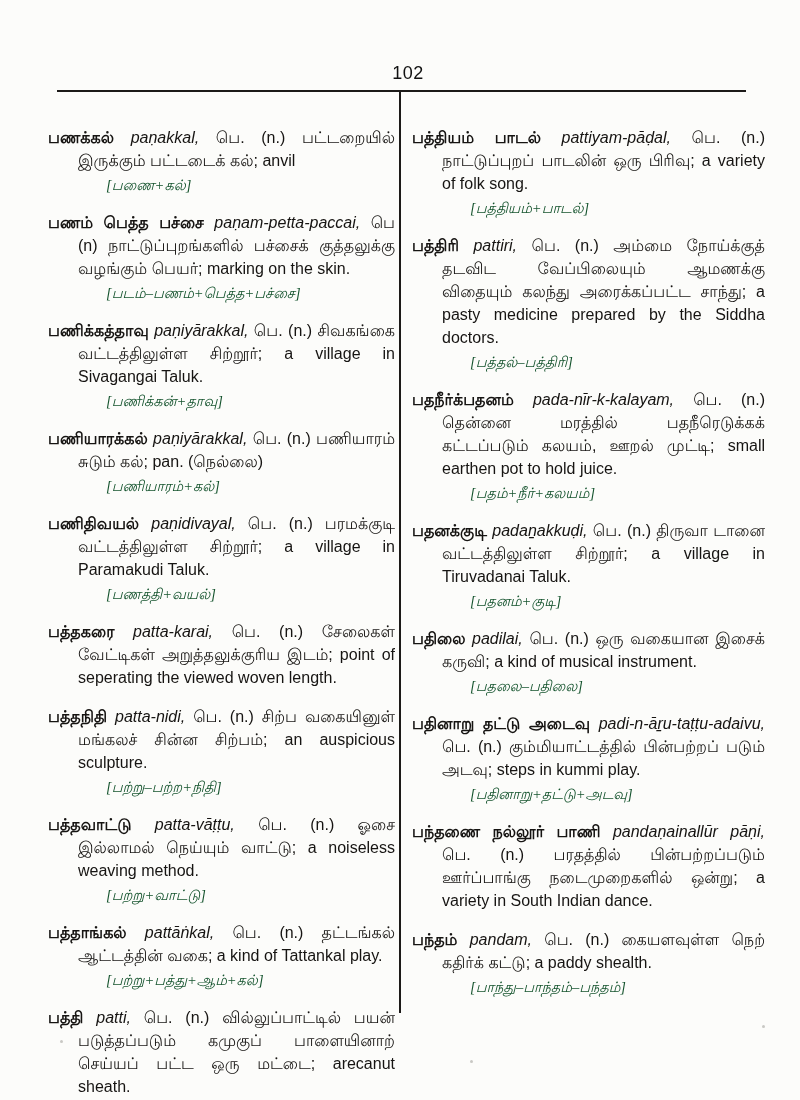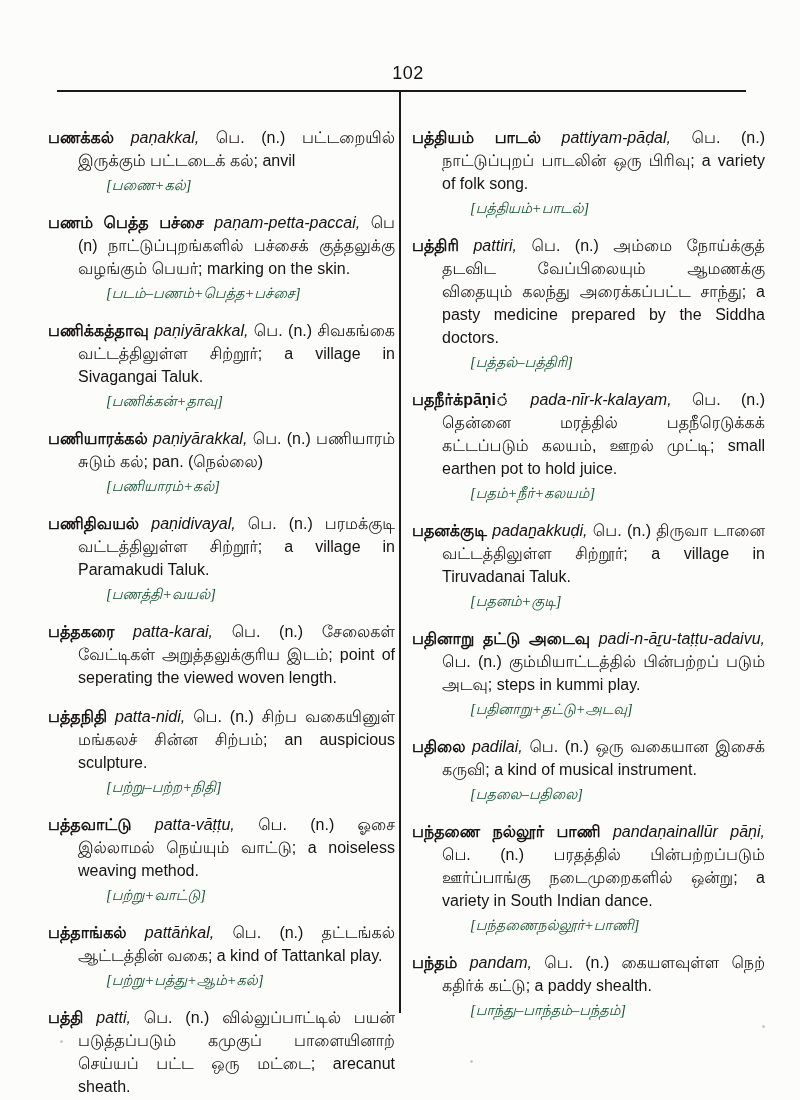--- a/index.html
+++ b/index.html
@@ -123,38 +123,37 @@
     <div class="column column-right">
         <div class="entry">
           <p class="entry-text"><span class="hw">பத்தியம் பாடல்</span> <span class="tr">pattiyam-pāḍal,</span> <span class="pos">பெ. (n.)</span> <span class="def">நாட்டுப்புறப் பாடலின் ஒரு பிரிவு; a variety of folk song.</span></p>
           <p class="etym">[பத்தியம்+பாடல்]</p>
         </div>
         <div class="entry">
           <p class="entry-text"><span class="hw">பத்திரி</span> <span class="tr">pattiri,</span> <span class="pos">பெ. (n.)</span> <span class="def">அம்மை நோய்க்குத் தடவிட வேப்பிலையும் ஆமணக்கு விதையும் கலந்து அரைக்கப்பட்ட சாந்து; a pasty medicine prepared by the Siddha doctors.</span></p>
           <p class="etym">[பத்தல்–பத்திரி]</p>
         </div>
         <div class="entry">
-          <p class="entry-text"><span class="hw">பதநீர்க்pāṇi்</span> <span class="tr">pada-nīr-k-kalayam,</span> <span class="pos">பெ. (n.)</span> <span class="def">தென்னை மரத்தில் பதநீரெடுக்கக் கட்டப்படும் கலயம், ஊறல் முட்டி; small earthen pot to hold juice.</span></p>
+          <p class="entry-text"><span class="hw">பதநீர்க்பதனம்</span> <span class="tr">pada-nīr-k-kalayam,</span> <span class="pos">பெ. (n.)</span> <span class="def">தென்னை மரத்தில் பதநீரெடுக்கக் கட்டப்படும் கலயம், ஊறல் முட்டி; small earthen pot to hold juice.</span></p>
           <p class="etym">[பதம்+நீர்+கலயம்]</p>
         </div>
         <div class="entry">
           <p class="entry-text"><span class="hw">பதனக்குடி</span> <span class="tr">padaṉakkuḍi,</span> <span class="pos">பெ. (n.)</span> <span class="def">திருவா டானை வட்டத்திலுள்ள சிற்றூர்; a village in Tiruvadanai Taluk.</span></p>
           <p class="etym">[பதனம்+குடி]</p>
         </div>
         <div class="entry">
+          <p class="entry-text"><span class="hw">பதிலை</span> <span class="tr">padilai,</span> <span class="pos">பெ. (n.)</span> <span class="def">ஒரு வகையான இசைக் கருவி; a kind of musical instrument.</span></p>
+          <p class="etym">[பதலை–பதிலை]</p>
+        </div>
+        <div class="entry">
           <p class="entry-text"><span class="hw">பதினாறு தட்டு அடைவு</span> <span class="tr">padi-n-āṟu-taṭṭu-adaivu,</span> <span class="pos">பெ. (n.)</span> <span class="def">கும்மியாட்டத்தில் பின்பற்றப் படும் அடவு; steps in kummi play.</span></p>
           <p class="etym">[பதினாறு+தட்டு+அடவு]</p>
         </div>
         <div class="entry">
-          <p class="entry-text"><span class="hw">பதிலை</span> <span class="tr">padilai,</span> <span class="pos">பெ. (n.)</span> <span class="def">ஒரு வகையான இசைக் கருவி; a kind of musical instrument.</span></p>
-          <p class="etym">[பதலை–பதிலை]</p>
-        </div>
-        <div class="entry">
           <p class="entry-text"><span class="hw">பந்தணை நல்லூர் பாணி</span> <span class="tr">pandaṇainallūr pāṇi,</span> <span class="pos">பெ. (n.)</span> <span class="def">பரதத்தில் பின்பற்றப்படும் ஊர்ப்பாங்கு நடைமுறைகளில் ஒன்று; a variety in South Indian dance.</span></p>
-          <p class="etym">[பந்தணைநல்லூர்+பாணி]</p>
         </div>
         <div class="entry">
           <p class="entry-text"><span class="hw">பந்தம்</span> <span class="tr">pandam,</span> <span class="pos">பெ. (n.)</span> <span class="def">கையளவுள்ள நெற் கதிர்க் கட்டு; a paddy shealth.</span></p>
           <p class="etym">[பாந்து–பாந்தம்–பந்தம்]</p>
         </div>
       </div>
   </div>
   <div class="speck" style="left:60px;top:1040px"></div>
   <div class="speck" style="left:470px;top:1060px"></div>
   <div class="speck" style="left:762px;top:1025px"></div>

